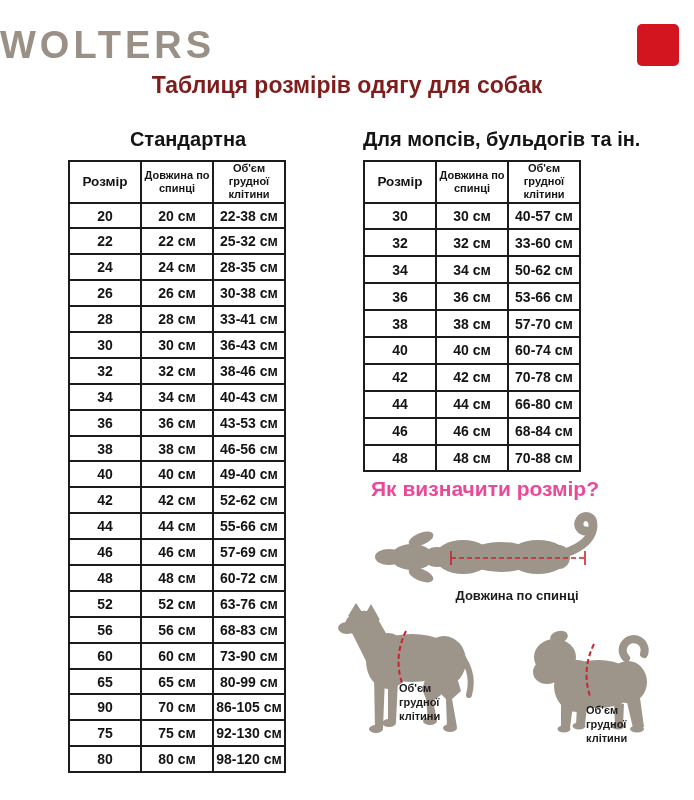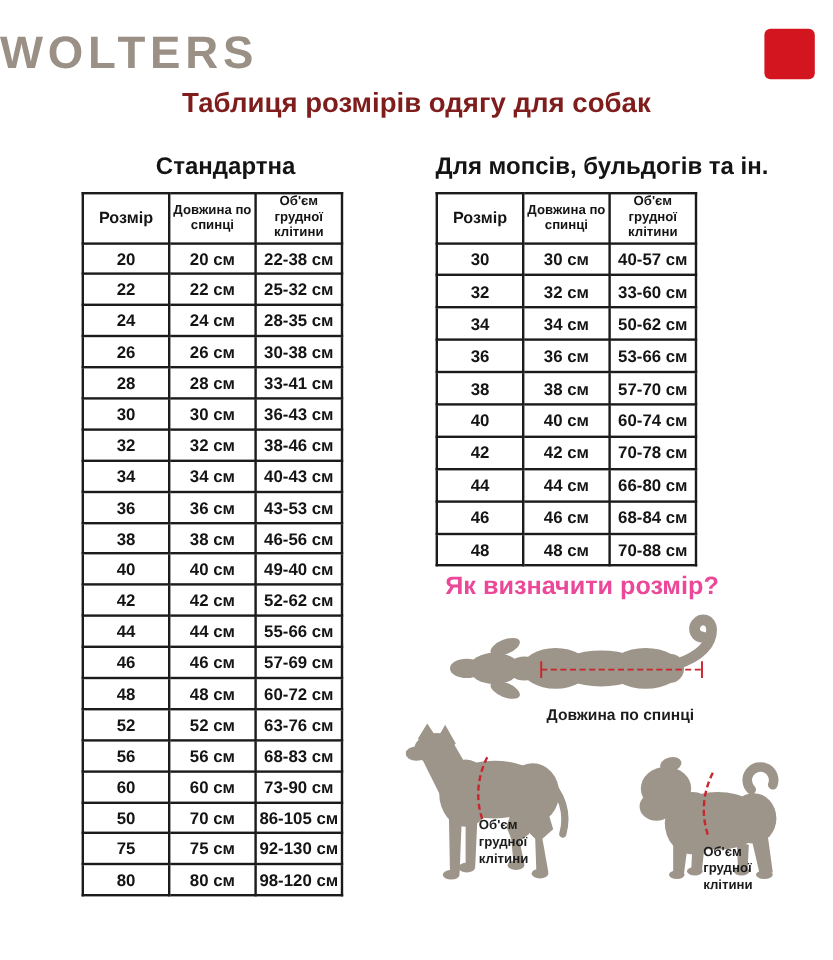--- a/index.html
+++ b/index.html
@@ -147,21 +147,26 @@
             <td>56</td>
             <td>56 см</td>
             <td>68-83 см</td>
           </tr>
           <tr>
             <td>60</td>
             <td>60 см</td>
             <td>73-90 см</td>
           </tr>
           <tr>
-            <td>50</td>
+            <td>65</td>
+            <td>65 см</td>
+            <td>80-99 см</td>
+          </tr>
+          <tr>
+            <td>90</td>
             <td>70 см</td>
             <td>86-105 см</td>
           </tr>
           <tr>
             <td>75</td>
             <td>75 см</td>
             <td>92-130 см</td>
           </tr>
           <tr>
             <td>80</td>

